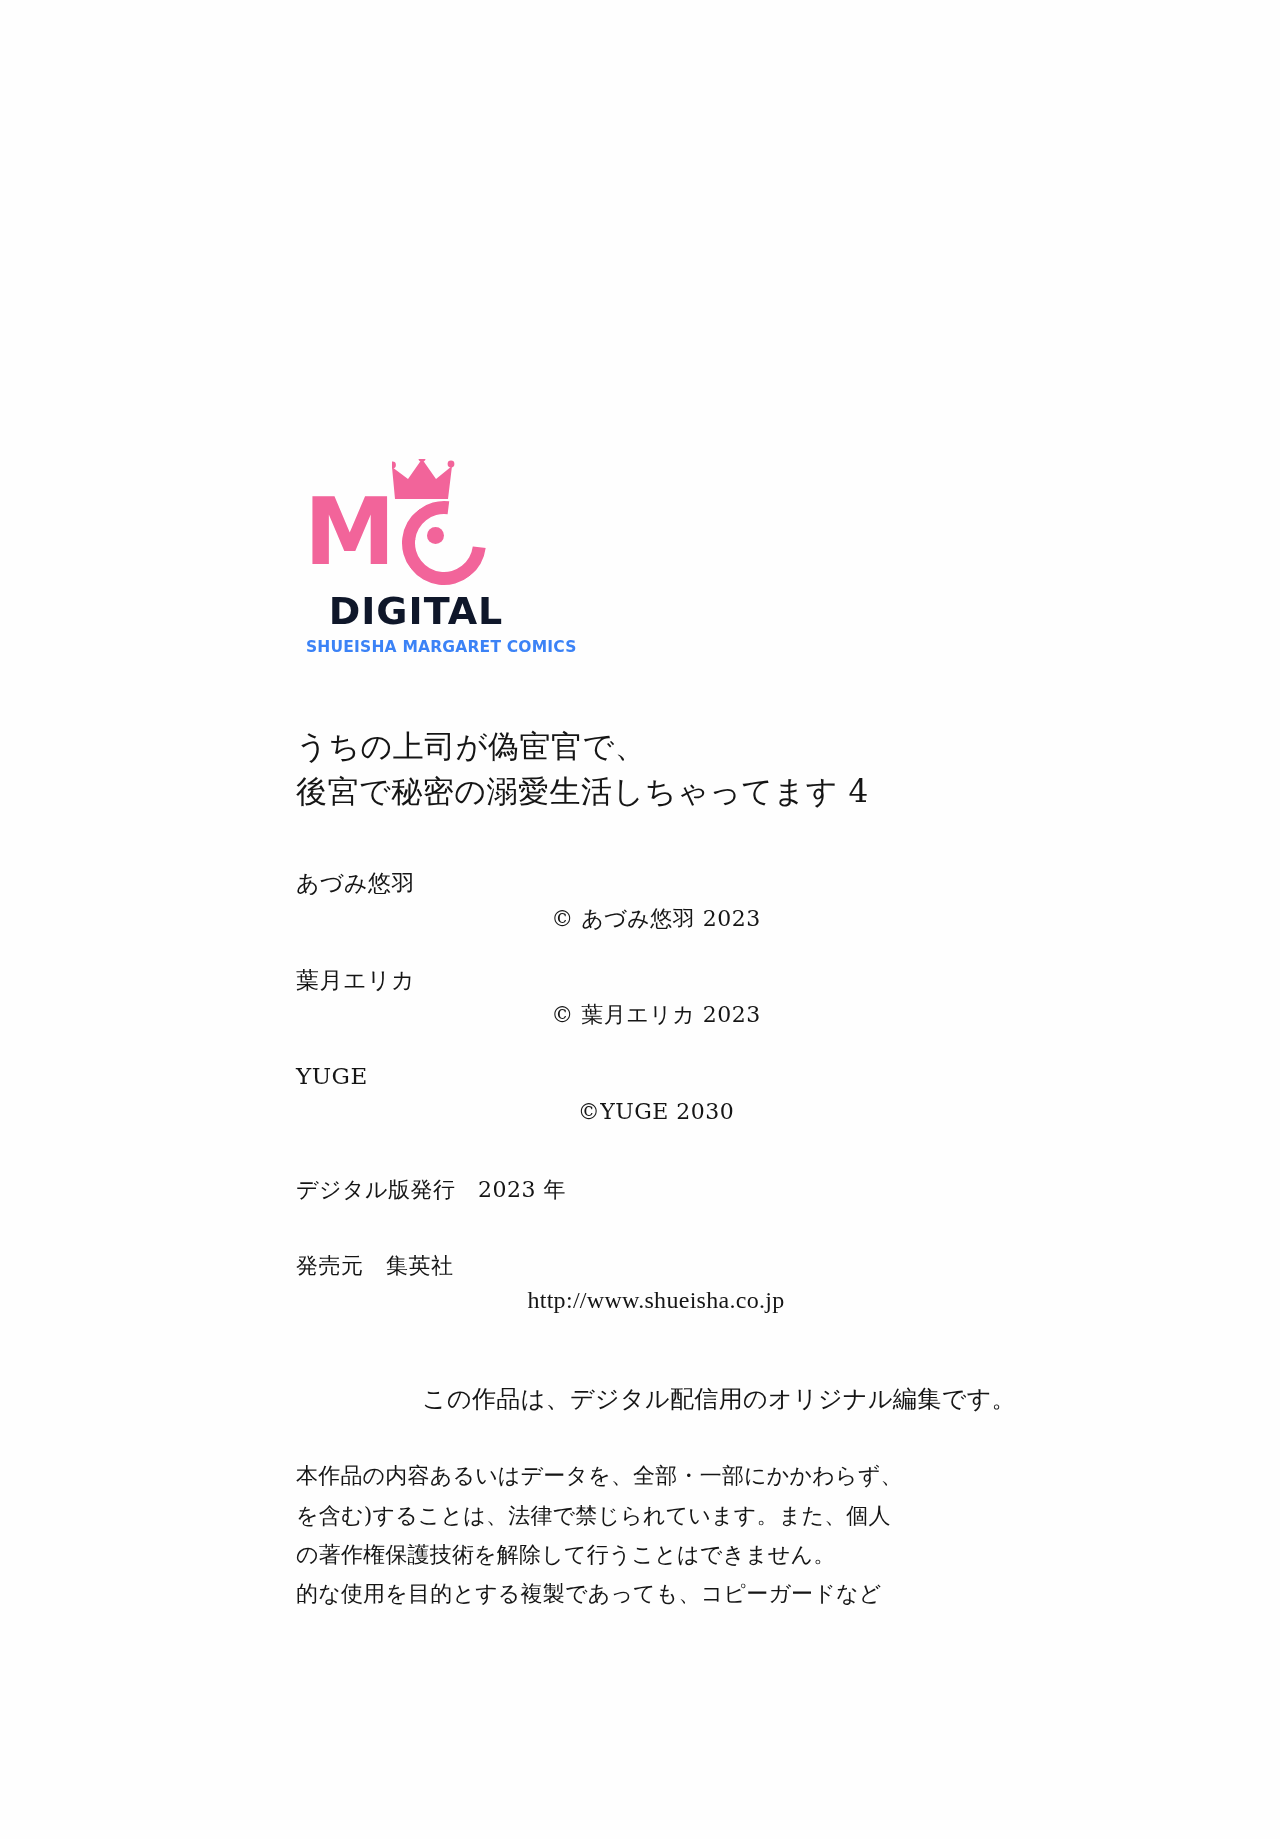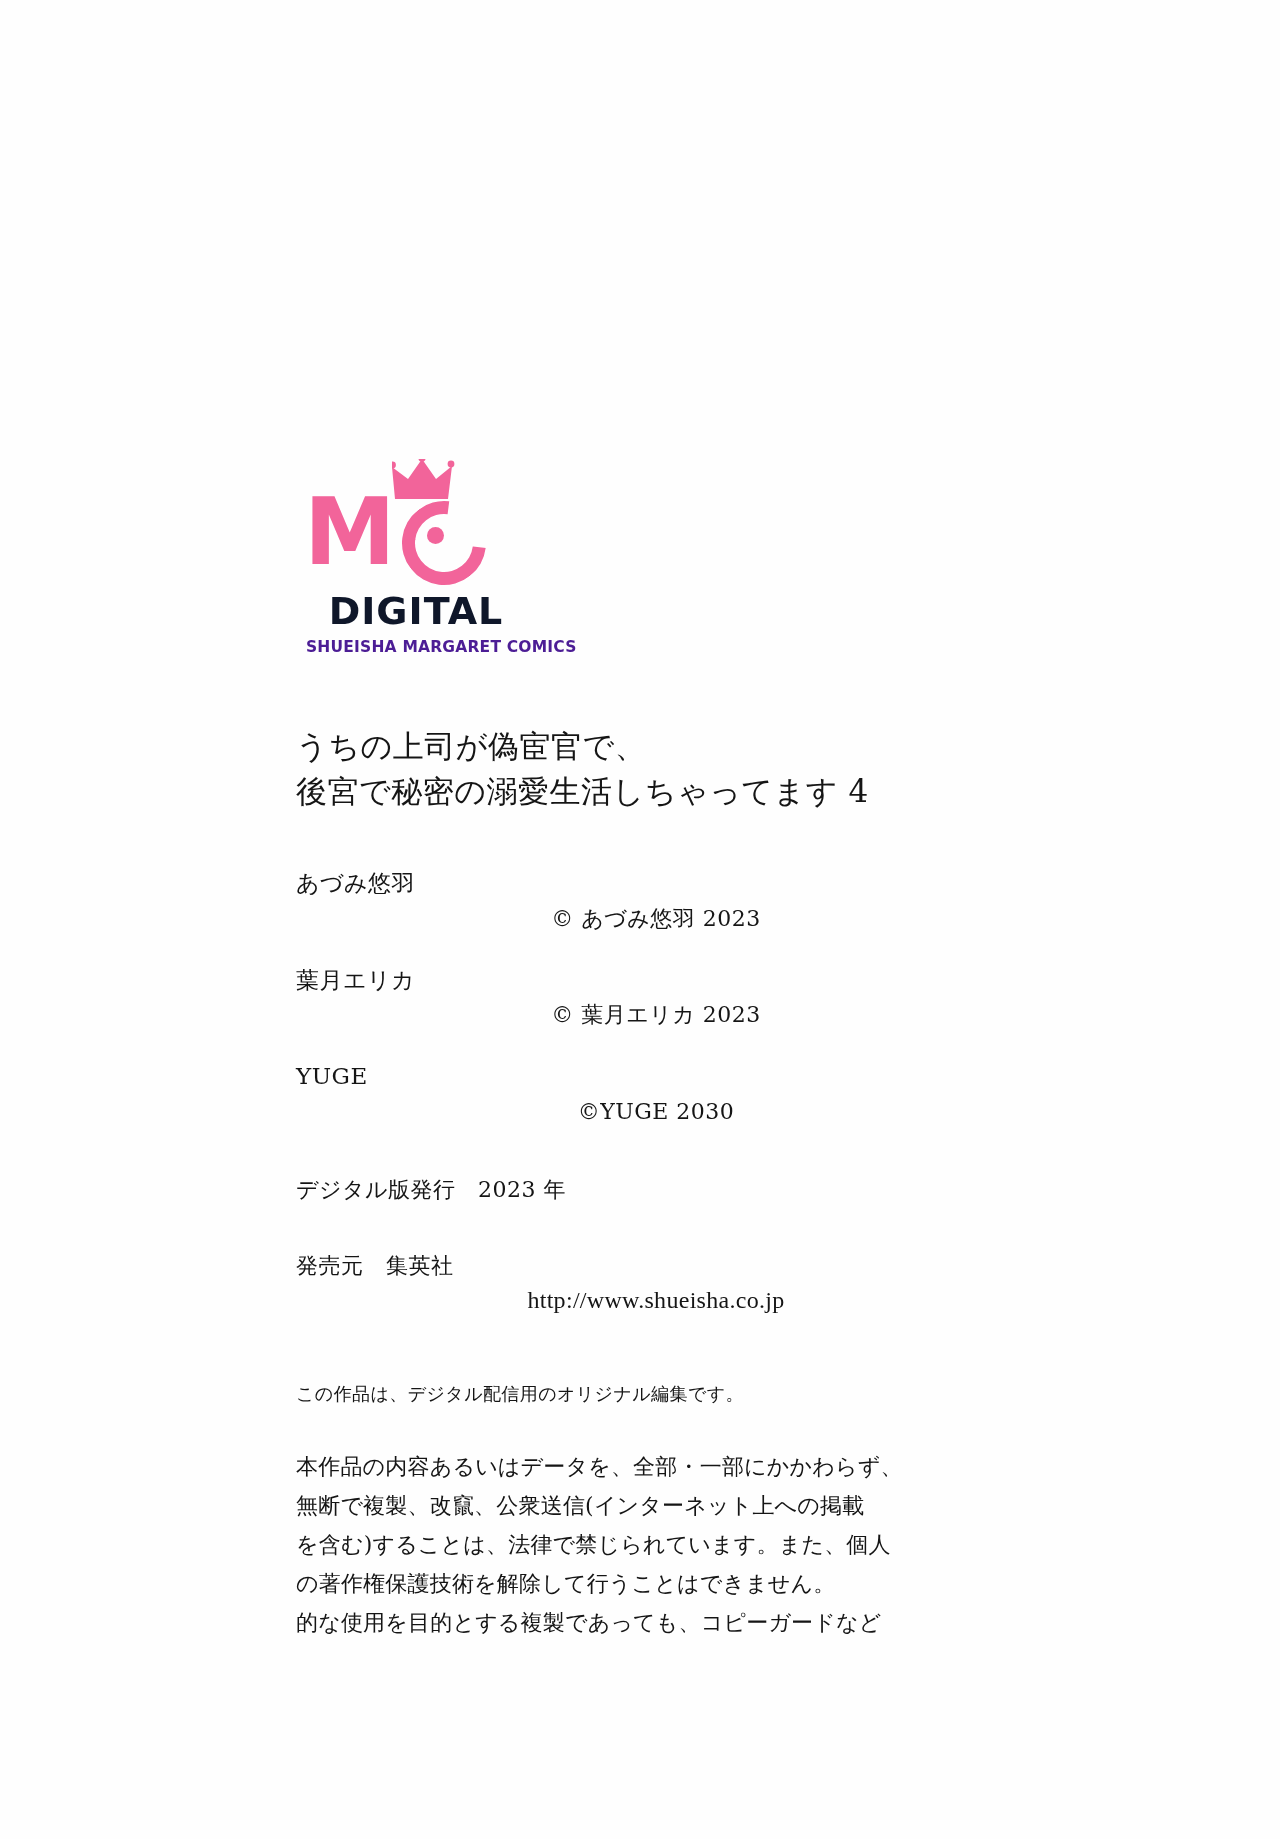--- a/index.html
+++ b/index.html
@@ -94,21 +94,21 @@
     text-align: center;
     margin-top: 4px;
     margin-left: 10px;
   }
 
   .shueisha-line {
     font-family: "DejaVu Sans", sans-serif;
     font-weight: bold;
     font-size: 15.5px;
     letter-spacing: 0.2px;
-    color: #4c1d95;
+    color: #3b82f6;
     text-align: center;
     margin-top: 5px;
     margin-left: 10px;
     white-space: nowrap;
   }
 
   
   .content {
     position: absolute;
     left: 296px;
@@ -159,25 +159,26 @@
     font-family: "Liberation Serif", serif;
     font-size: 24px;
     line-height: 1.45;
     color: #151515;
     letter-spacing: 0.3px;
     text-align: center;
   }
 
   .note {
     font-family: "DejaVu Serif", serif;
-    font-size: 18px;
+    font-size: 24px;
     line-height: 1.6;
     color: #151515;
     letter-spacing: 0.4px;
     margin-top: 62px;
+    text-align: right;
   }
 
   .legal {
     font-family: "DejaVu Serif", serif;
     font-size: 22px;
     line-height: 1.78;
     color: #151515;
     letter-spacing: 0.2px;
     margin-top: 38px;
     width: 700px;
@@ -233,20 +234,19 @@
 
     <div class="block-gap-md">
       <div class="pub-line">発売元　集英社</div>
       <div class="url">http://www.shueisha.co.jp</div>
     </div>
 
     <div class="note">この作品は、デジタル配信用のオリジナル編集です。</div>
 
     <div class="legal">
       <span class="legal-line">本作品の内容あるいはデータを、全部・一部にかかわらず、</span>
-      <span class="legal-line">無断で複製、改竄、公衆送信(インターネット上への掲載</span>
       <span class="legal-line">を含む)することは、法律で禁じられています。また、個人</span>
       <span class="legal-line">の著作権保護技術を解除して行うことはできません。</span>
       <span class="legal-line">的な使用を目的とする複製であっても、コピーガードなど</span>
     </div>
 
   </div>
 </div>
 
 </body></html>

